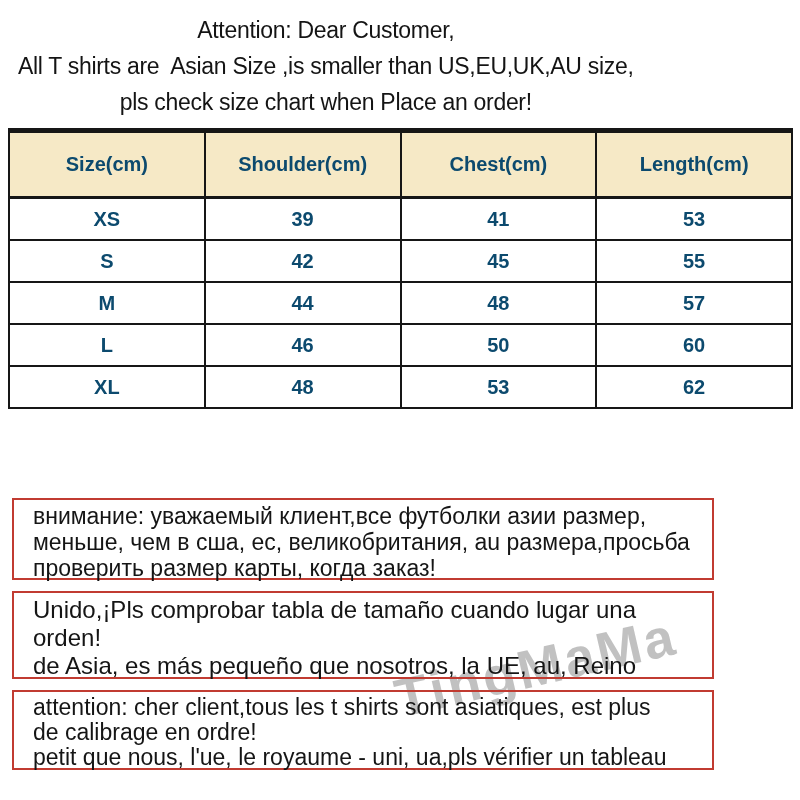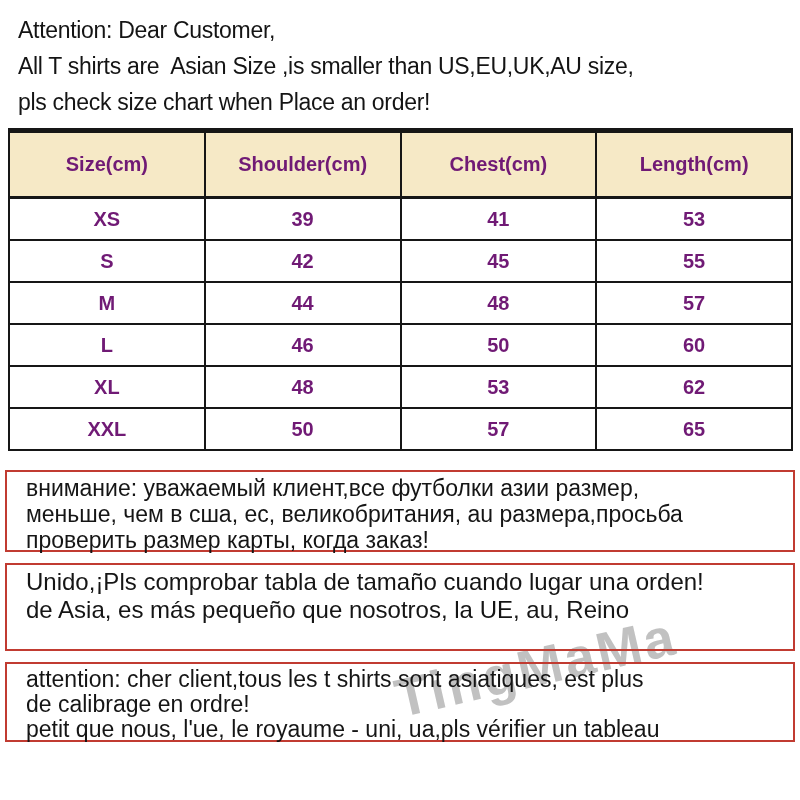--- a/index.html
+++ b/index.html
@@ -16,58 +16,60 @@
     overflow: hidden;
   }
   .intro {
     position: absolute;
     left: 18px;
     top: 12px;
     font-size: 23px;
     line-height: 36px;
     letter-spacing: -0.3px;
     color: #141414;
+    text-align: center;
   }
   .intro .line { white-space: pre-wrap; }
 
   .size-table {
     position: absolute;
     left: 8px;
     top: 128px;
     width: 785px;
     border-collapse: collapse;
     table-layout: fixed;
     text-align: center;
     z-index: 2;
   }
   .size-table th, .size-table td {
     border: 2px solid #161616;
     font-weight: bold;
     font-size: 20px;
-    color: #701a75;
+    color: #0c4a6e;
     padding: 0;
   }
   .size-table thead th {
     background: #f6e9c6;
     height: 63px;
     border-top: 5px solid #161616;
     border-bottom: 3px solid #161616;
   }
   .size-table td { height: 40px; background: transparent; }
 
   .note {
     position: absolute;
-    left: 5px;
-    width: 790px;
+    left: 12px;
+    width: 702px;
     box-sizing: border-box;
     border: 2px solid #c13b31;
     padding: 3px 8px 0 19px;
     color: #151515;
     z-index: 2;
     background: transparent;
+    margin-top: 28px;
   }
   .note .line { white-space: pre-wrap; }
   .note-ru { top: 470px; height: 82px; font-size: 23px; line-height: 26px; }
   .note-es { top: 563px; height: 88px; font-size: 24px; line-height: 28px; }
   .note-fr { top: 662px; height: 80px; font-size: 23px; line-height: 25px; }
 
   .watermark {
     position: absolute;
     left: 396px;
     top: 668px;
@@ -124,26 +126,20 @@
       <td>46</td>
       <td>50</td>
       <td>60</td>
     </tr>
     <tr>
       <td>XL</td>
       <td>48</td>
       <td>53</td>
       <td>62</td>
     </tr>
-    <tr>
-      <td>XXL</td>
-      <td>50</td>
-      <td>57</td>
-      <td>65</td>
-    </tr>
   </tbody>
 </table>
 
 <div class="note note-ru">
   <div class="line">внимание: уважаемый клиент,все футболки азии размер,</div>
   <div class="line">меньше, чем в сша, ес, великобритания, au размера,просьба</div>
   <div class="line">проверить размер карты, когда заказ!</div>
 </div>
 
 <div class="note note-es">

